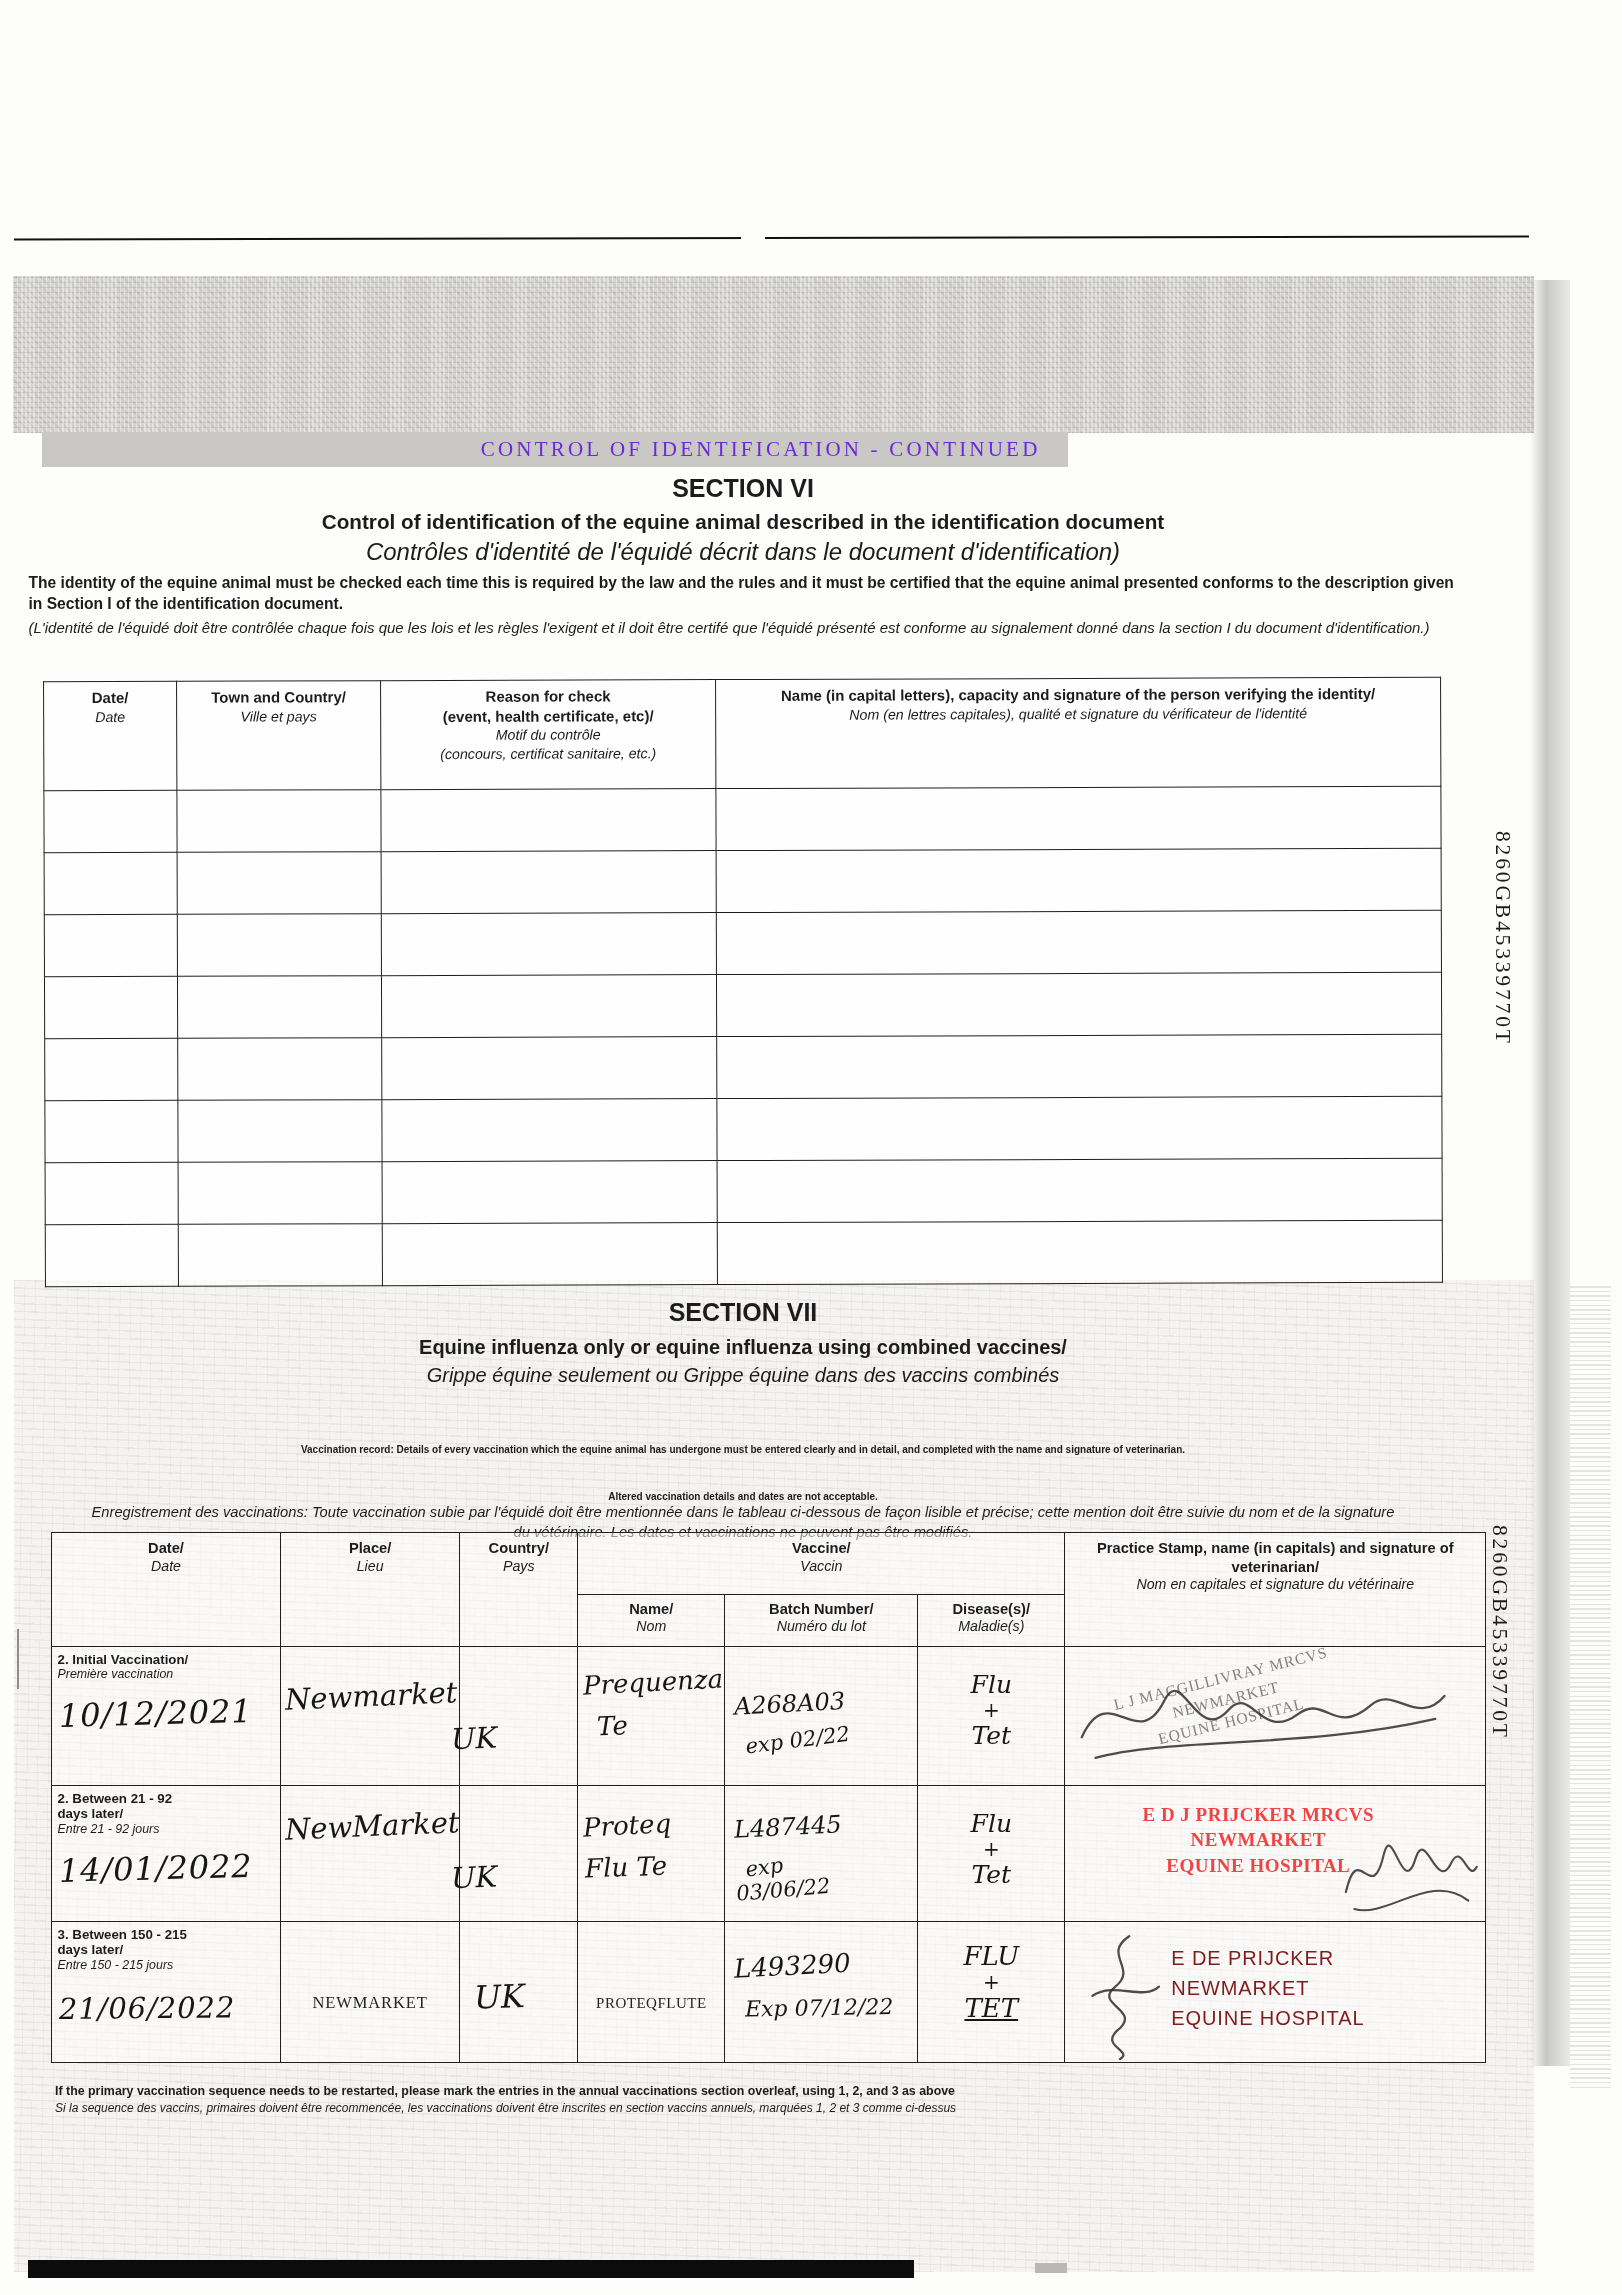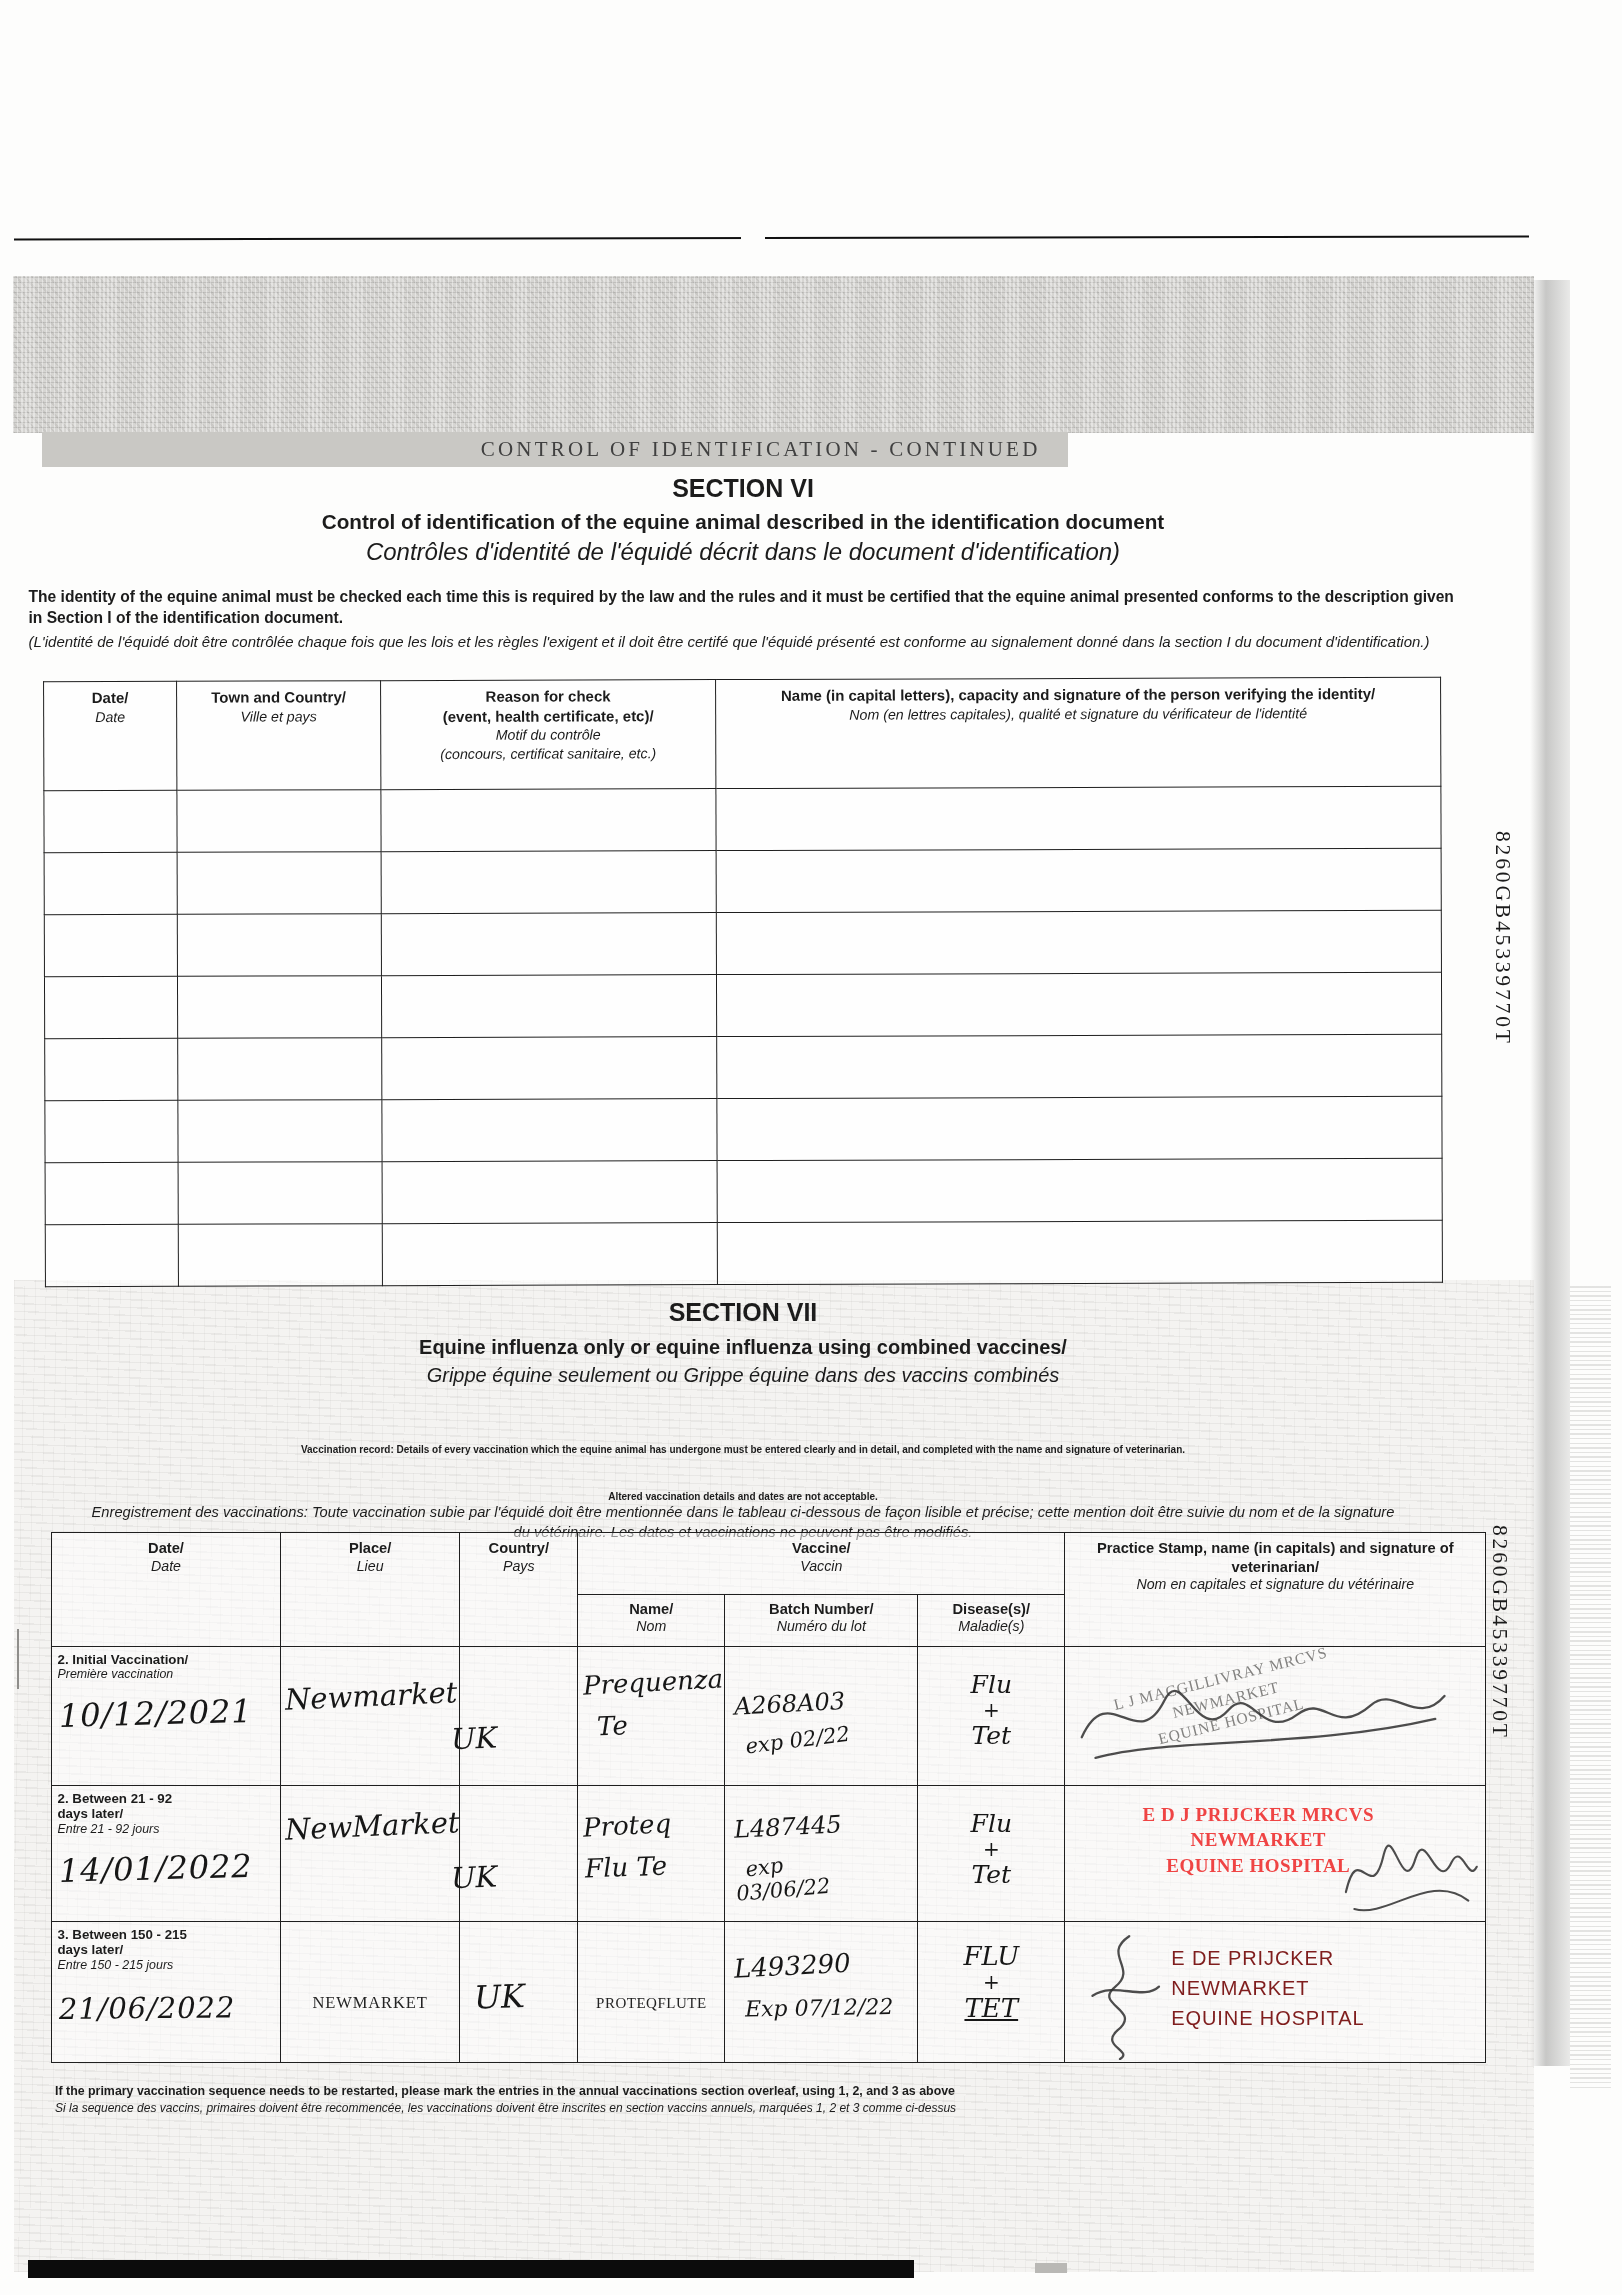--- a/index.html
+++ b/index.html
@@ -24,32 +24,32 @@
       repeating-linear-gradient(91deg,rgba(130,128,124,.07) 0 0.9px,transparent 0.9px 10.6px);}
   .security-strip{position:absolute;left:1570px;top:1285px;width:41px;height:803px;
     background:repeating-linear-gradient(0deg,rgba(110,110,106,.30) 0 1.4px,transparent 1.4px 4.6px);opacity:.6;}
   .bottom-bar{position:absolute;left:27.5px;top:2260px;width:886px;height:18.4px;background:#0c0c0c;}
   .bottom-nub{position:absolute;left:1035px;top:2263px;width:32px;height:10px;background:#b9b8b5;}
   .left-tick{position:absolute;left:16.5px;top:1629px;width:2.3px;height:60px;background:#8f8e8b;}
 
   
   .header-band{position:absolute;left:42px;top:432px;width:1026px;height:35px;background:#c9c8c4;
     display:flex;align-items:center;justify-content:flex-end;padding-right:27.5px;box-sizing:border-box;}
-  .header-band span{font-family:"Liberation Serif",serif;font-size:21px;letter-spacing:3.2px;color:#404040;white-space:nowrap;}
+  .header-band span{font-family:"Liberation Serif",serif;font-size:21px;letter-spacing:3.2px;color:#6d28d9;white-space:nowrap;}
 
   
   .centered{position:absolute;left:44px;width:1398px;text-align:center;}
   .s6-title{top:474px;font-size:25px;font-weight:bold;}
   .s6-sub-en{top:510px;font-size:20.7px;font-weight:bold;}
   .s6-sub-fr{top:538px;font-size:24px;font-style:italic;}
   .s7-title{top:1298px;font-size:25px;font-weight:bold;}
   .s7-sub-en{top:1336px;font-size:20px;font-weight:bold;}
   .s7-sub-fr{top:1364px;font-size:20px;font-style:italic;}
 
-  .s6-intro{position:absolute;left:28.5px;top:587px;width:1432px;text-align:left;}
+  .s6-intro{position:absolute;left:28.5px;top:573px;width:1432px;text-align:left;}
   .s6-intro .en{font-size:15.6px;font-weight:bold;line-height:1.32;}
   .s6-intro .fr{font-size:15px;font-style:italic;line-height:1.32;margin-top:3.7px;}
 
   .s7-record{position:absolute;left:44px;top:1410px;width:1398px;text-align:center;}
   .s7-record .ren{font-size:10px;font-weight:bold;line-height:1.35;margin-top:33px;}
   .s7-record .rfr{font-size:14.7px;font-style:italic;line-height:1.35;}
 
   
   .barcode{position:absolute;writing-mode:vertical-rl;font-family:"Liberation Serif",serif;
     font-size:21.6px;letter-spacing:2.8px;color:#1b1b1b;}

